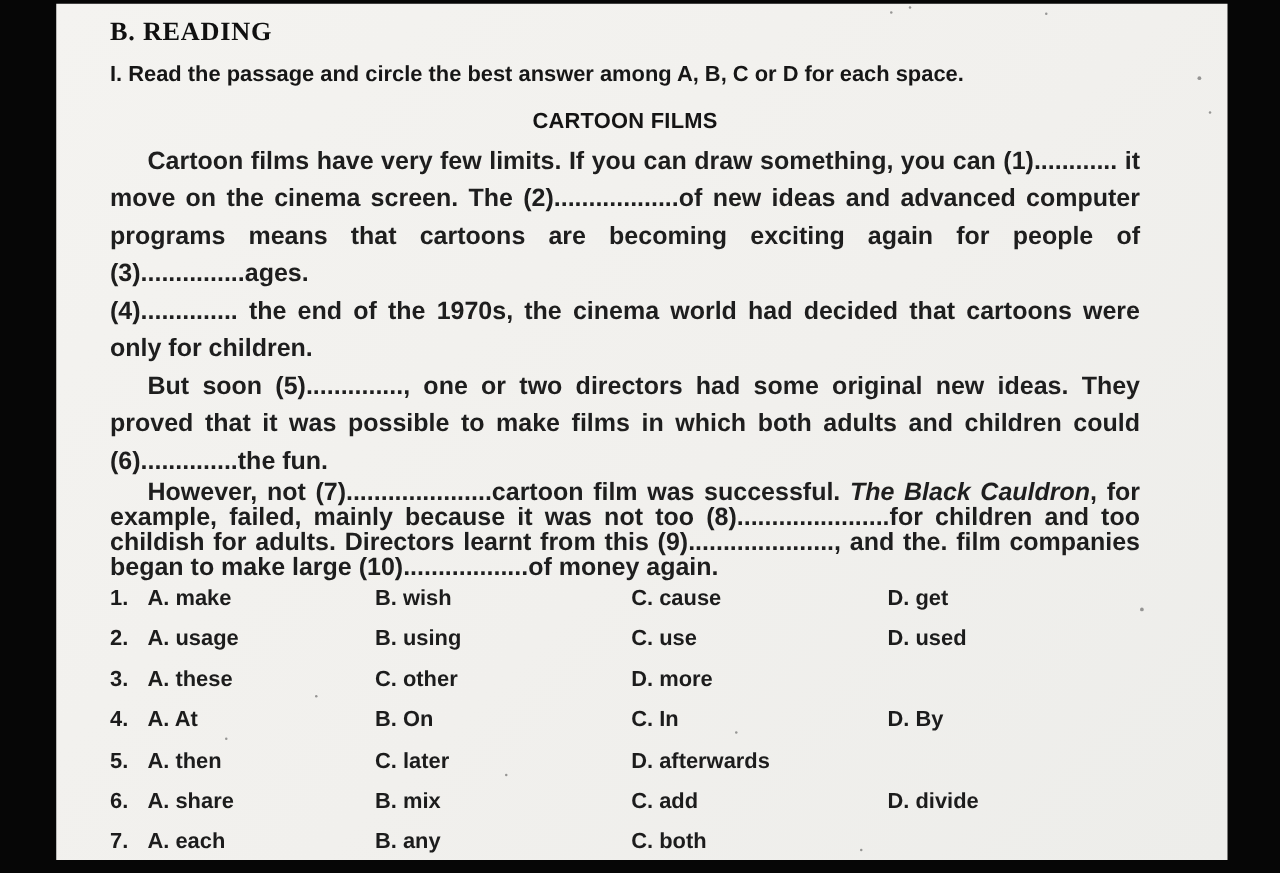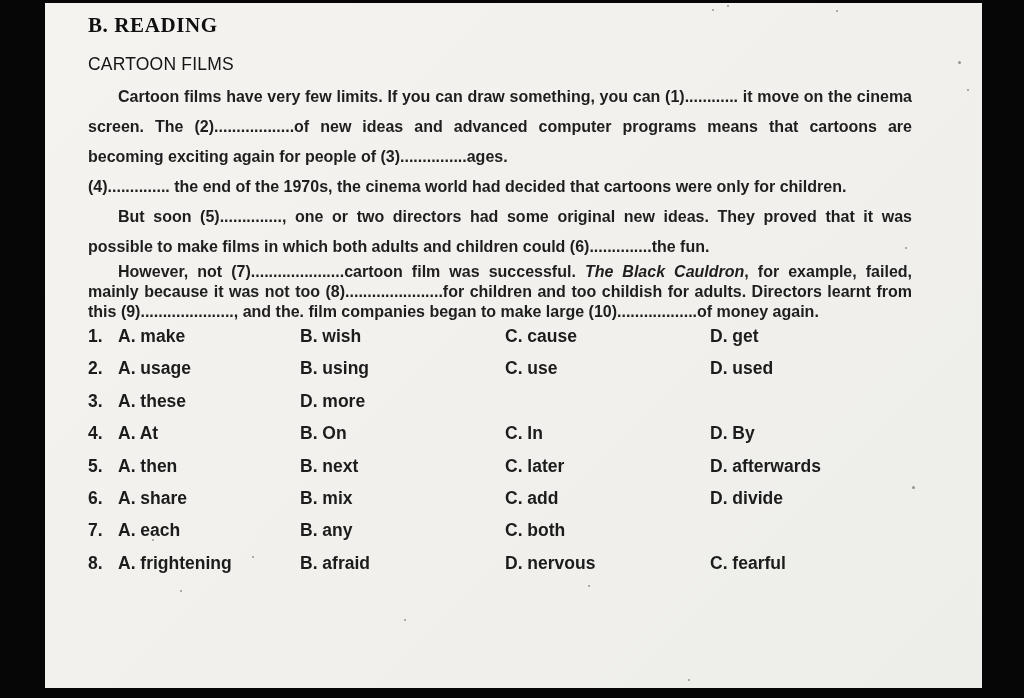--- a/index.html
+++ b/index.html
@@ -23,25 +23,25 @@
     font-family: "Liberation Serif", serif;
     font-size: 21px; font-weight: 700; letter-spacing: 0.6px;
     color: #101010;
     margin: 2px 0 11px 0;
   }
   .instruction {
     font-size: 17.5px; font-weight: 700; color: #161616;
     margin: 0 0 9px 0;
   }
   .passage-title {
-    font-size: 17.5px; font-weight: 400; text-align: left; color: #141414;
+    font-size: 17.5px; font-weight: 700; text-align: center; color: #141414;
     margin: 16px 0 7px 0; letter-spacing: 0.2px;
   }
   p.para {
-    font-size: 16px; line-height: 30px; margin: 0;
+    font-size: 20px; line-height: 30px; margin: 0;
     text-align: justify; color: #1e1e1e;
   }
   p.para.indent { text-indent: 30px; }
   p.para.p4 { line-height: 20px; }
   .q-table { margin-top: 3px; }
   .q-row {
     display: grid;
     grid-template-columns: 30px 182px 205px 205px 1fr;
     height: 32.4px;
     align-items: start;
@@ -55,20 +55,21 @@
   .speck.s2 { width: 2px; height: 2px; }
 </style>
 </head>
 <body>
 
 <div class="frame">
   <div class="paper">
 
     <div class="section-title">B. READING</div>
 
+    <div class="instruction">I. Read the passage and circle the best answer among A, B, C or D for each space.</div>
 
     <div class="passage-title">CARTOON FILMS</div>
 
     <p class="para indent">Cartoon films have very few limits. If you can draw something, you can (1)............ it move on the cinema screen. The (2)..................of new ideas and advanced computer programs means that cartoons are becoming exciting again for people of (3)...............ages.</p>
 
     <p class="para">(4).............. the end of the 1970s, the cinema world had decided that cartoons were only for children.</p>
 
     <p class="para indent">But soon (5).............., one or two directors had some original new ideas. They proved that it was possible to make films in which both adults and children could (6)..............the fun.</p>
 
     <p class="para indent p4"><span>However, not (7).....................cartoon film was successful. </span><i>The Black Cauldron</i><span>, for example, failed, mainly because it was not too (8)......................for children and too childish for adults. Directors learnt from this (9)....................., and the. film companies began to make large (10)..................of money again.</span></p>
@@ -87,35 +88,35 @@
         <span class="q-num">2.</span>
         <span class="q-opt">A. usage</span>
         <span class="q-opt">B. using</span>
         <span class="q-opt">C. use</span>
         <span class="q-opt">D. used</span>
       </div>
 
       <div class="q-row">
         <span class="q-num">3.</span>
         <span class="q-opt">A. these</span>
+        <span class="q-opt">C. other</span>
         <span class="q-opt">D. more</span>
       </div>
 
       <div class="q-row">
         <span class="q-num">4.</span>
         <span class="q-opt">A. At</span>
         <span class="q-opt">B. On</span>
         <span class="q-opt">C. In</span>
         <span class="q-opt">D. By</span>
       </div>
 
       <div class="q-row">
         <span class="q-num">5.</span>
         <span class="q-opt">A. then</span>
-        <span class="q-opt">B. next</span>
         <span class="q-opt">C. later</span>
         <span class="q-opt">D. afterwards</span>
       </div>
 
       <div class="q-row">
         <span class="q-num">6.</span>
         <span class="q-opt">A. share</span>
         <span class="q-opt">B. mix</span>
         <span class="q-opt">C. add</span>
         <span class="q-opt">D. divide</span>

